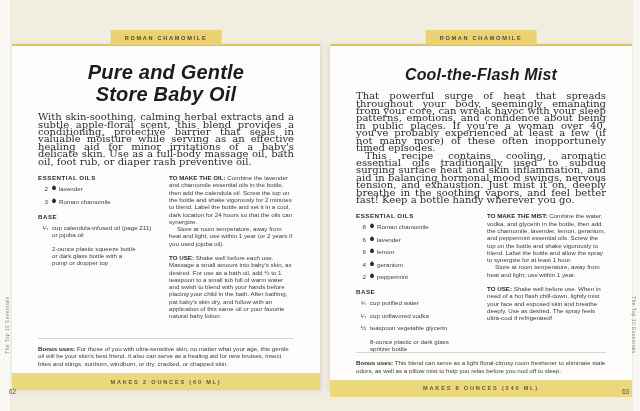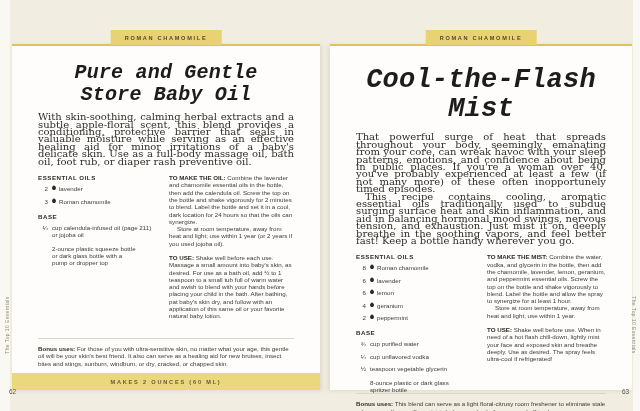--- a/index.html
+++ b/index.html
@@ -14,24 +14,24 @@
 
   .page { position:absolute; top:44px; height:346px; background:#fefdfb;
           border-top:2px solid #ddc35f; padding:10px 26px 0 26px; display:flex; flex-direction:column; }
   .page.left  { left:12px;  width:308px; box-shadow:2px 1px 4px rgba(90,80,50,0.12); }
   .page.right { left:330px; width:302px; box-shadow:-2px 1px 4px rgba(90,80,50,0.12); }
 
   .banner-tab { position:absolute; top:-16px; left:50%; transform:translateX(-50%);
                 background:#e9d271; color:#4f4b39; font-size:5.6px; font-weight:bold;
                 letter-spacing:1.7px; height:15px; line-height:16px; padding:0 14px; white-space:nowrap; }
 
-  .title { font-family:Liberation Mono, monospace; font-style:italic; font-weight:bold;
+  .title { font-family:Liberation Sans, sans-serif; font-style:italic; font-weight:bold;
            text-align:center; color:#1d1c1a; font-size:20px; line-height:1.08;
            margin-top:6px; margin-bottom:8px; letter-spacing:0.2px; }
-  .page.right .title { font-size:27px; margin-top:10px; margin-bottom:9px; }
+  .page.right .title { font-size:16px; margin-top:10px; margin-bottom:9px; }
 
   .intro { font-family:"DejaVu Serif", serif; font-size:10px; line-height:7.4px;
            color:#2e2d2a; text-align:justify; }
   .intro + .intro { text-indent:9px; }
 
   .columns { display:flex; gap:13px; margin-top:9px; flex:1; }
   .col-ingredients { width:118px; flex:none; }
   .col-instructions { flex:1; }
 
   .list-heading { font-size:6.2px; font-weight:bold; letter-spacing:0.5px; color:#2d2c29; margin-bottom:4px; }

